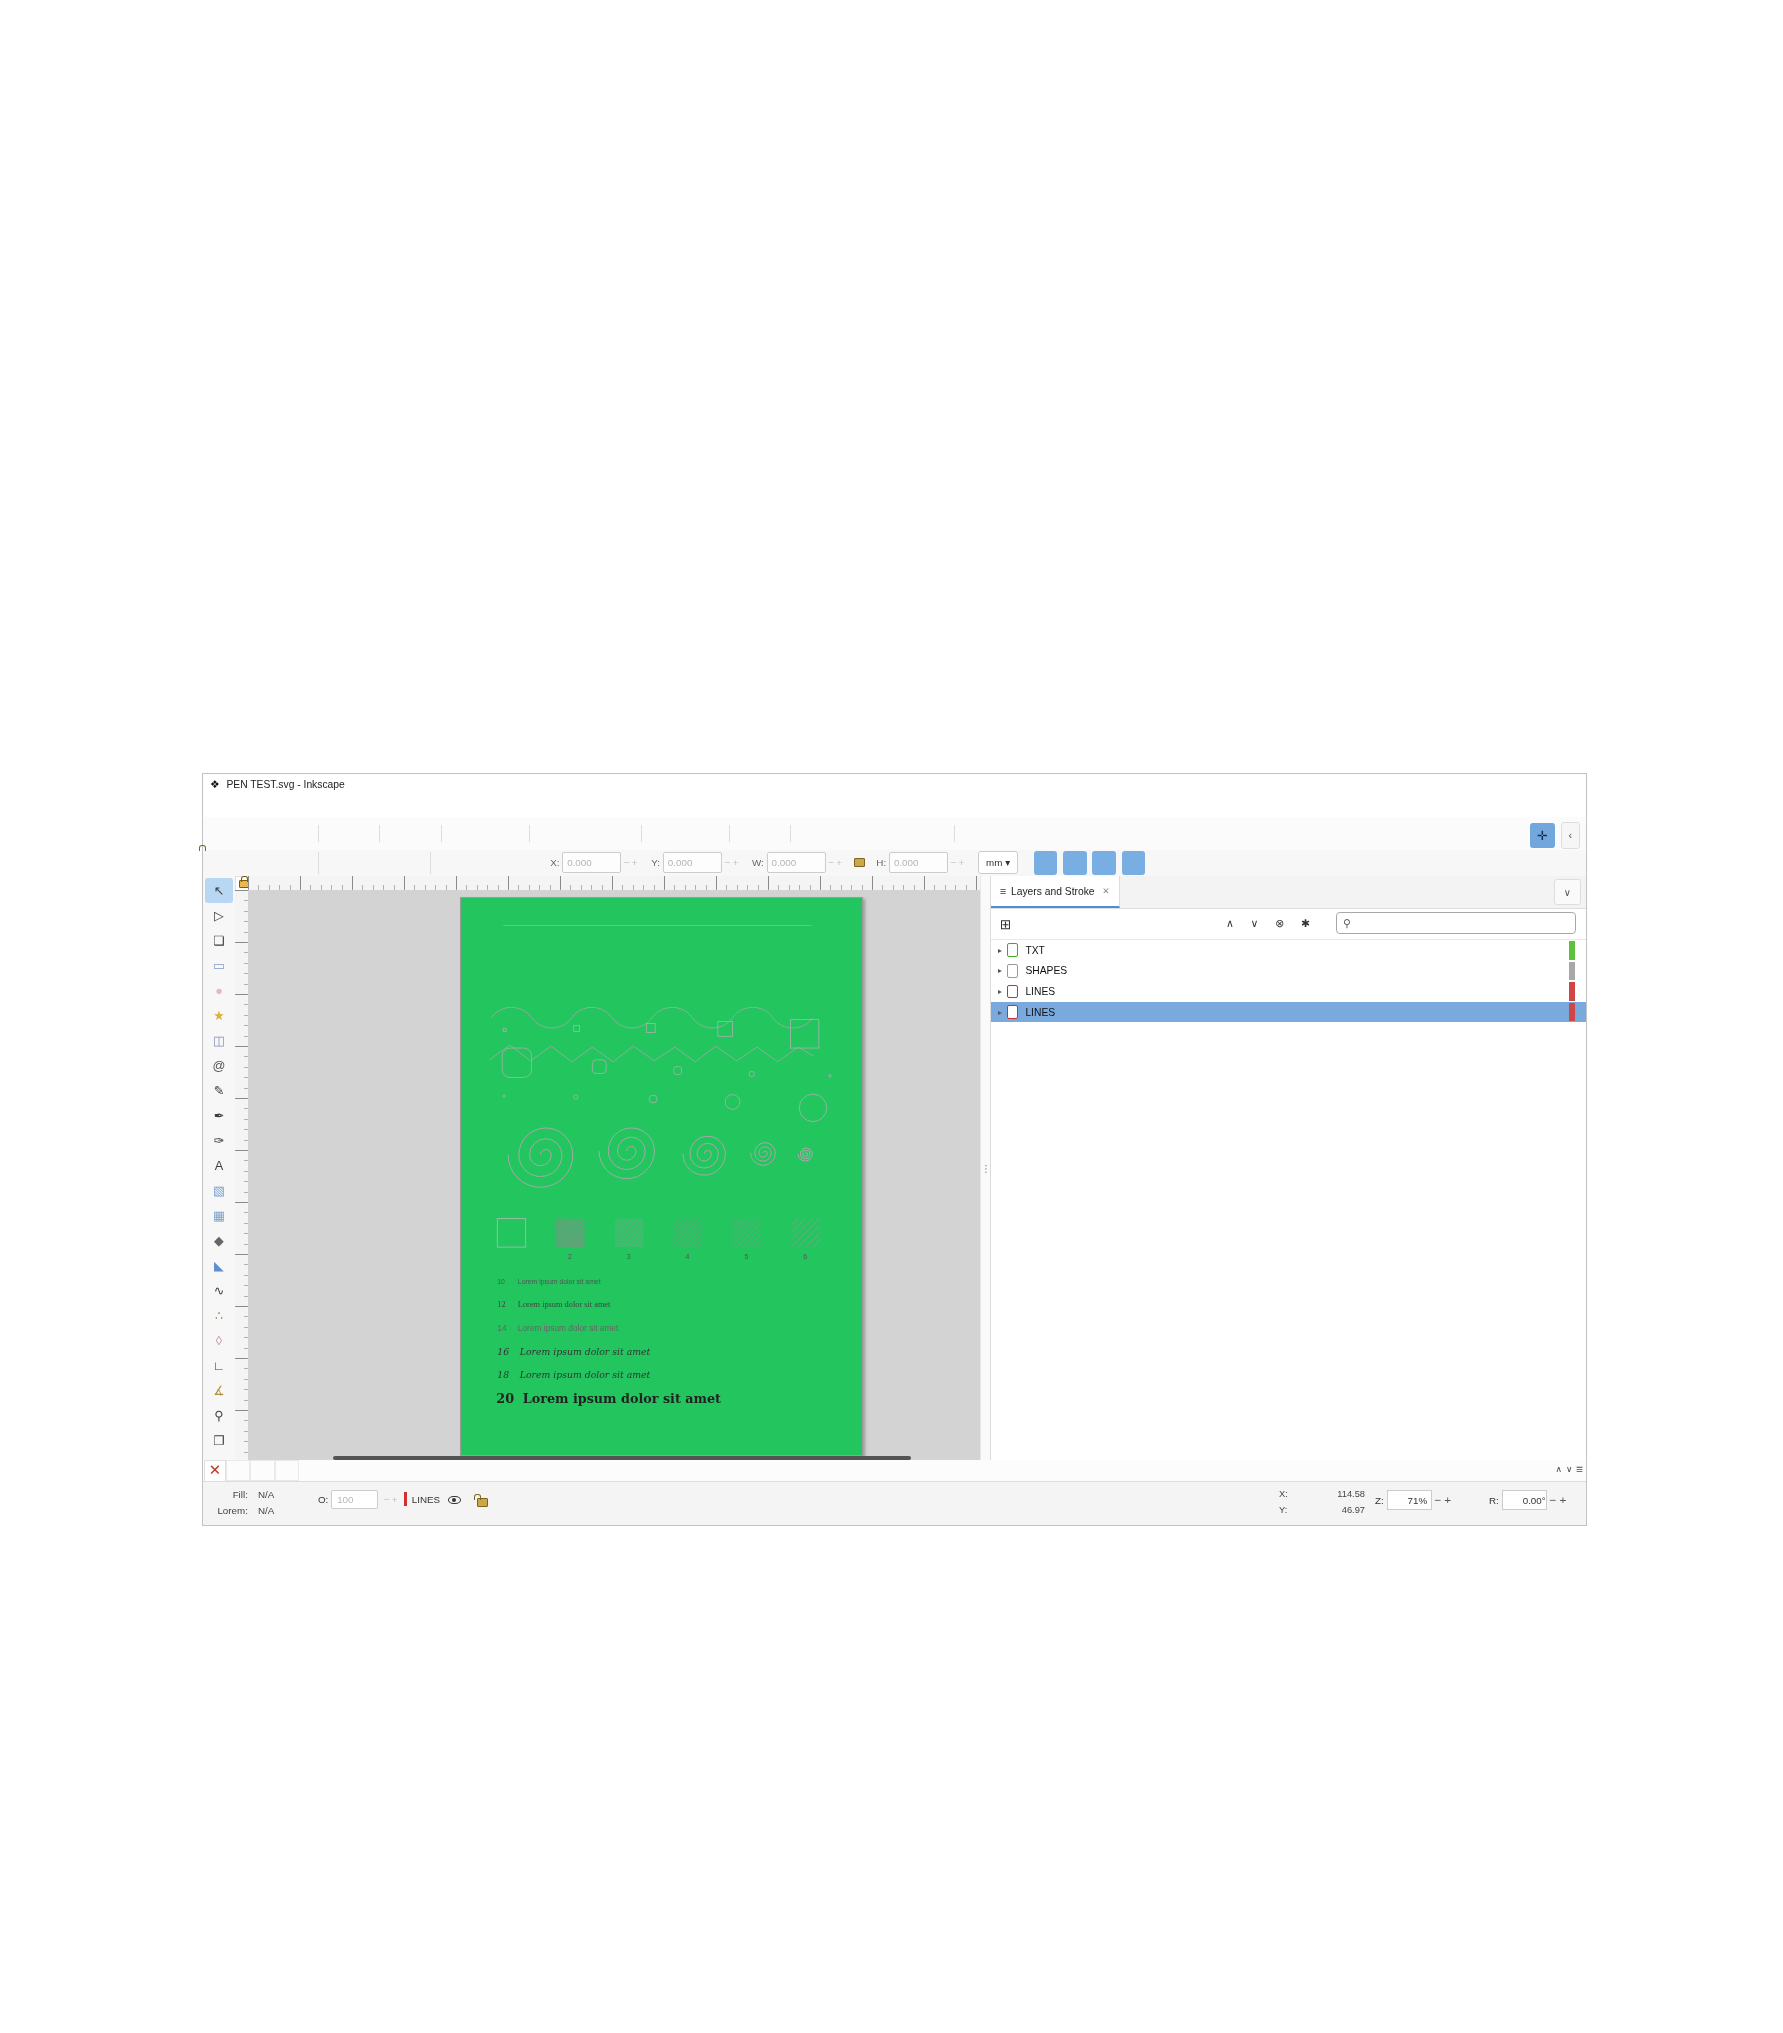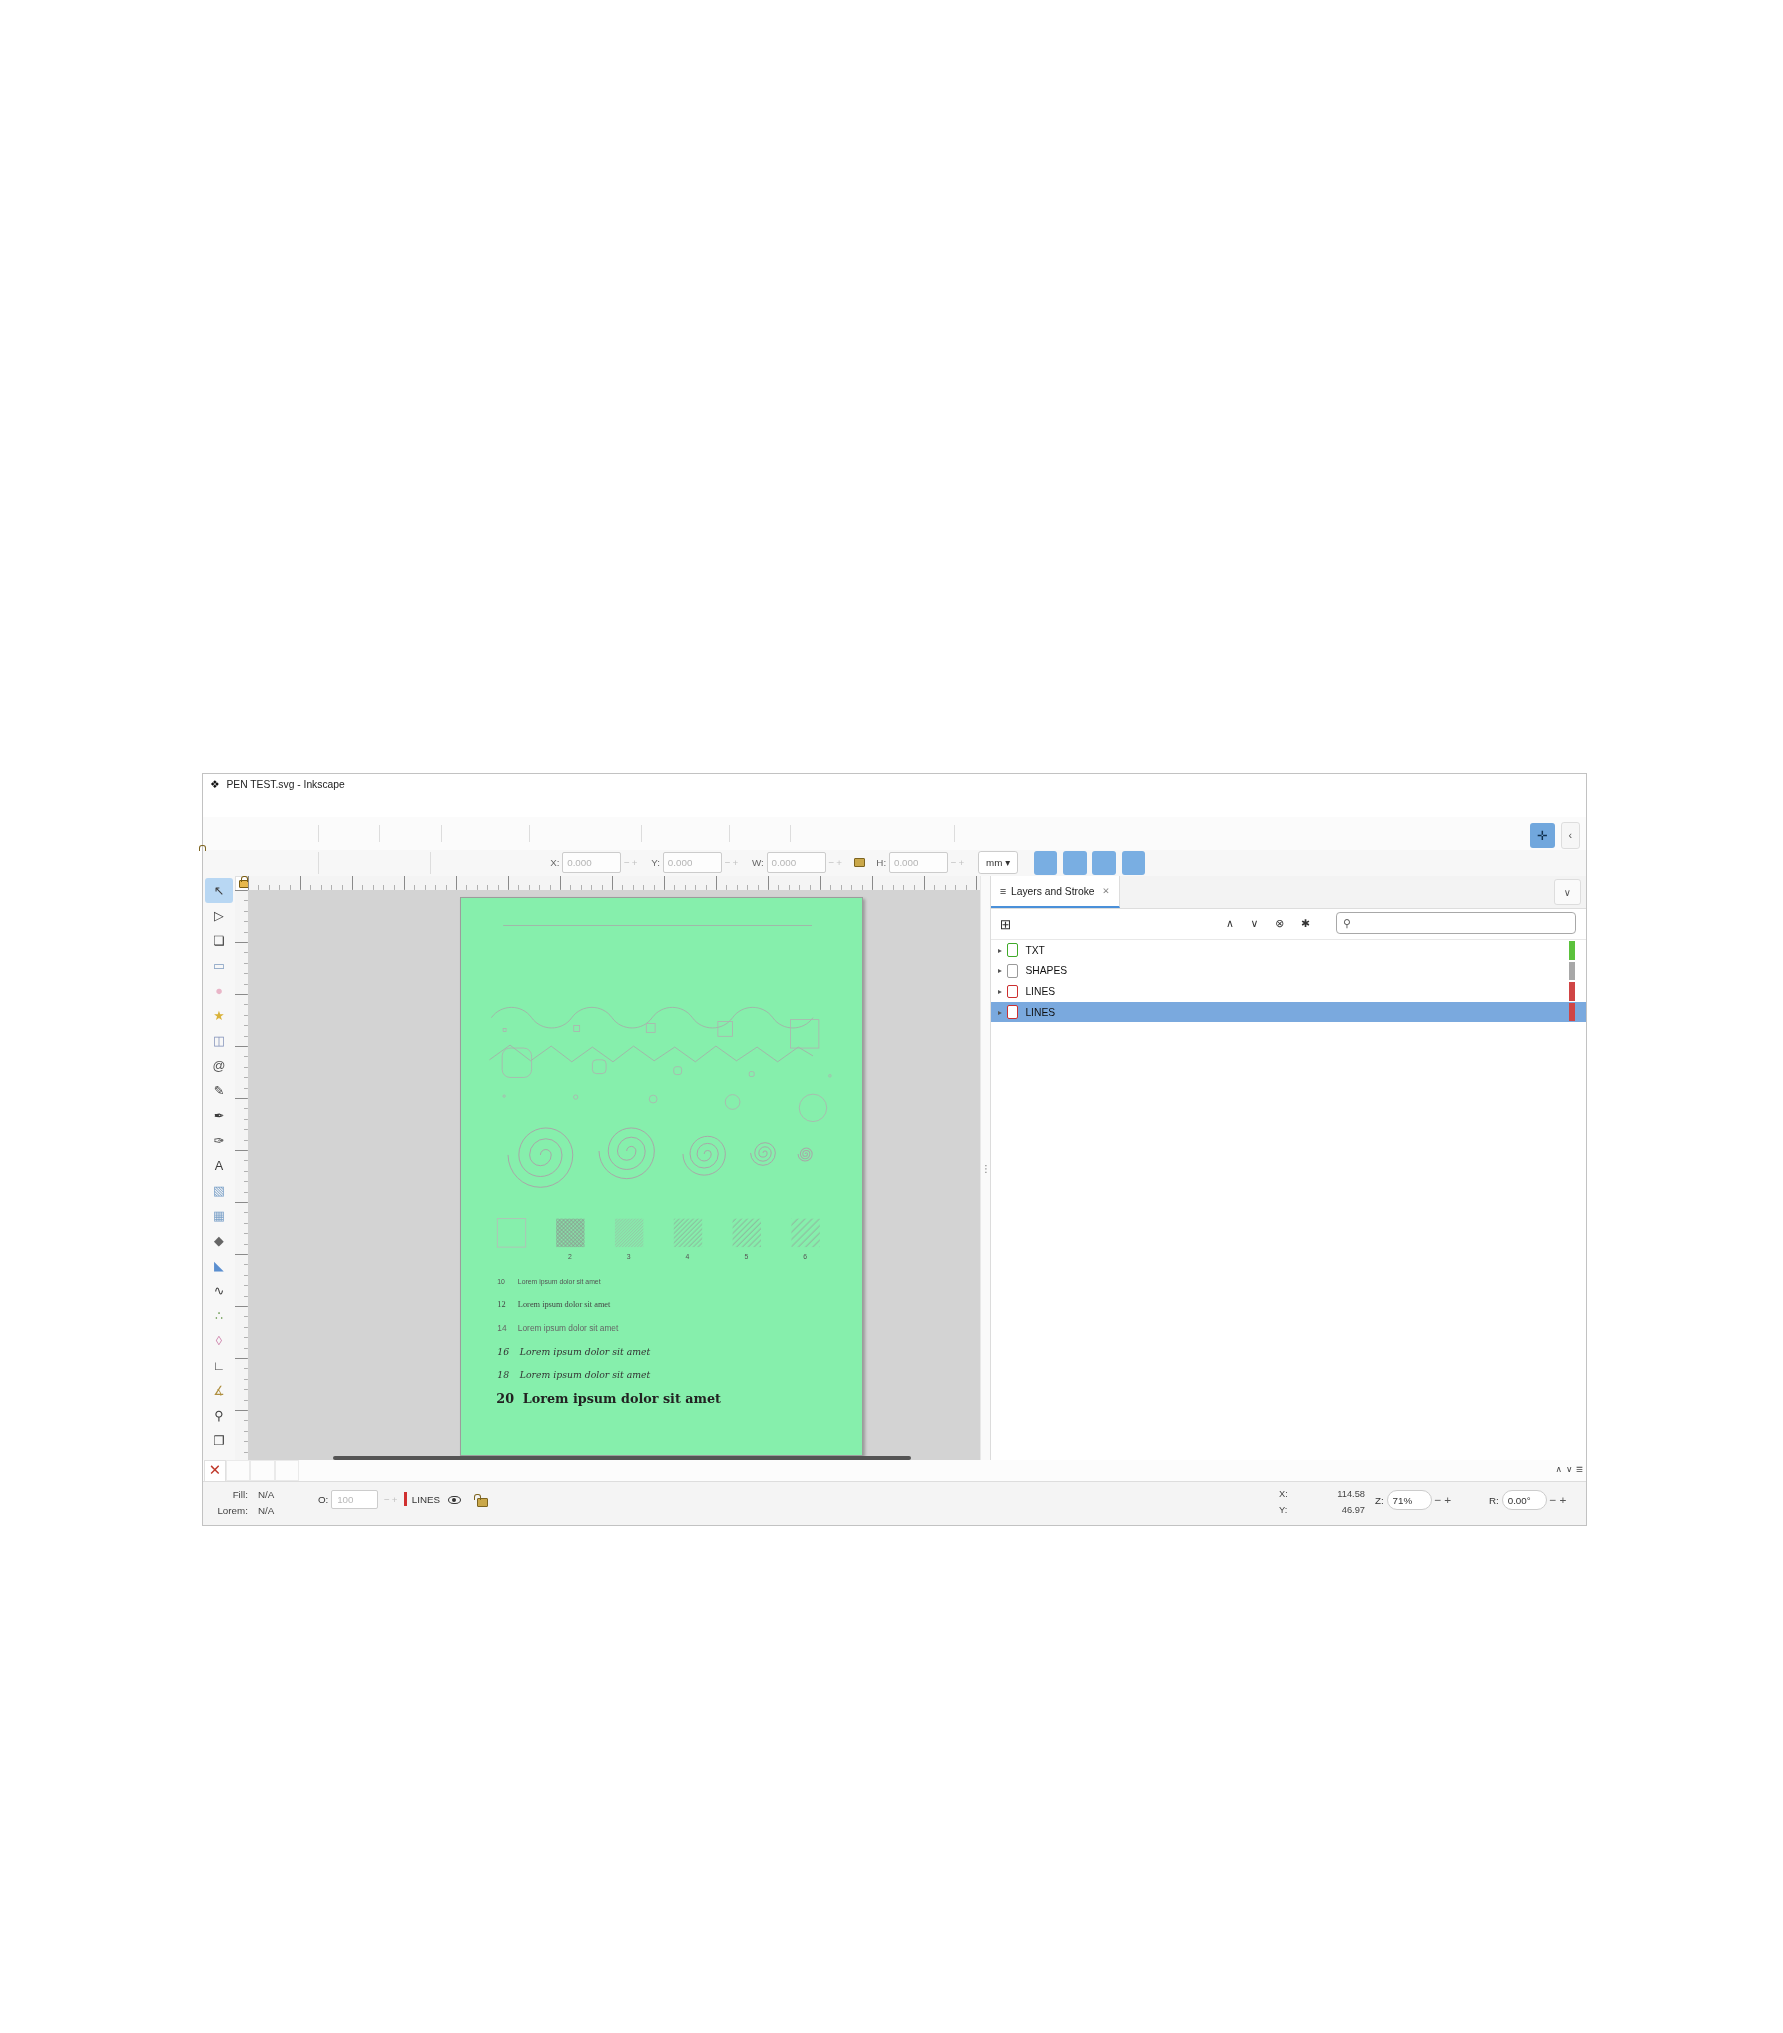--- a/index.html
+++ b/index.html
@@ -45,21 +45,21 @@
   .hruler{position:absolute;left:45px;right:606px;top:0;height:13.7px;background:#f4f4f4;border-bottom:1px solid #d9d9d9;
     background-image:repeating-linear-gradient(90deg,#8a8a8a 0 1px,transparent 1px 52px),repeating-linear-gradient(90deg,#b0b0b0 0 1px,transparent 1px 10.4px);
     background-size:100% 13.7px,100% 4.9px;background-position:left bottom,left bottom;background-repeat:no-repeat}
   .rlab{position:absolute;top:1px;font-size:6.9px;color:#666;white-space:nowrap}
   .vruler{position:absolute;left:32px;top:13.7px;width:12.7px;bottom:0;background:#f4f4f4;border-right:1px solid #d9d9d9;
     background-image:repeating-linear-gradient(180deg,#8a8a8a 0 1px,transparent 1px 52px),repeating-linear-gradient(180deg,#b0b0b0 0 1px,transparent 1px 10.4px);
     background-size:12.7px 100%,3.9px 100%;background-position:right top,right top;background-repeat:no-repeat}
   .vlab{position:absolute;left:0;font-size:6.9px;color:#666;transform:rotate(-90deg);transform-origin:5.9px 5.9px;white-space:nowrap}
 
   .canvas{position:absolute;left:45px;top:13.7px;right:606px;bottom:0;background:#d3d3d3;overflow:hidden}
-  .pageart{position:absolute;left:212px;top:6.9px;width:401px;height:557px;background:#86efac;border:1px solid #9c9c9c;box-shadow:2px 2px 2.9px rgba(0,0,0,.28)}
+  .pageart{position:absolute;left:212px;top:6.9px;width:401px;height:557px;background:#22c55e;border:1px solid #9c9c9c;box-shadow:2px 2px 2.9px rgba(0,0,0,.28)}
   .pageart svg{display:block;width:100%;height:100%}
   .hscroll{position:absolute;left:85px;width:578px;bottom:0;height:3.9px;background:#545454;border-radius:2px}
 
   .divider{position:absolute;left:777px;width:9.8px;top:0;bottom:0;background:#fafafa;border-left:1px solid #e8e8e8;display:flex;align-items:center;justify-content:center;color:#777;font-size:9.8px}
 
   .rpanel{position:absolute;left:787px;right:0;top:0;bottom:0;background:#fff;border-left:1px solid #dcdcdc}
   .tabrow{position:absolute;top:0;left:0;right:0;height:32px;background:#f3f3f3;border-bottom:1px solid #ddd;display:flex;align-items:center}
   .dtab{height:100%;display:flex;align-items:center;background:#fff;border-right:1px solid #ddd;padding:0 8.8px;gap:4.9px;border-bottom:2.9px solid #4a90d9;box-sizing:border-box;font-size:10.3px;color:#222}
   .tabicon{font-size:10.8px;color:#333}
   .tabx{color:#888;font-size:8.8px;margin-left:2.9px}
@@ -94,21 +94,21 @@
   .lbar{width:2.9px;height:14.7px;background:#d03030}
   .eyeic{position:absolute;left:245px;top:13.7px;width:12.7px;height:8.8px;border:1.5px solid #333;border-radius:50%;box-sizing:border-box}
   .eyeic::after{content:"";position:absolute;width:3.9px;height:3.9px;background:#333;border-radius:50%;left:2.9px;top:1.5px}
   .lockopen{position:absolute;left:274px;top:15.7px;width:8.8px;height:6.9px;background:#caa84a;border:1px solid #7d6420;border-radius:1px}
   .lockopen::before{content:"";position:absolute;top:-4.9px;left:-3.9px;width:4.9px;height:4.9px;border:1.5px solid #7d6420;border-bottom:none;border-radius:2.9px 2.9px 0 0}
   .hint{position:absolute;left:296px;top:14.7px;font-size:10.3px;color:#222;white-space:nowrap}
   .hint .b{font-weight:bold}
   .xy{position:absolute;left:1076px;top:4.9px;width:86px;font-size:9.3px;color:#444;line-height:15.7px}
   .xyrow{display:flex;justify-content:space-between}
   .zwrap{position:absolute;left:1172px;top:7.8px;display:flex;align-items:center;gap:2.9px}
-  .zbox{width:45px;height:20.6px;border:1px solid #ccc;background:#fff;border-radius:10px;display:flex;align-items:center;padding-left:5px;box-sizing:border-box;color:#333}
+  .zbox{width:45px;height:20.6px;border:1px solid #ccc;background:#fff;border-radius:0;display:flex;align-items:center;padding-left:20px;box-sizing:border-box;color:#333}
   .mp{color:#555;font-size:11.8px;letter-spacing:2.9px}
   .rwrap{position:absolute;left:1286px;top:7.8px;display:flex;align-items:center;gap:2.9px}
 
   
   .n10,.s10{font-family:"Liberation Sans",sans-serif;font-size:7px;fill:#555}
   .n12,.s12{font-family:"Liberation Serif",serif;font-size:8.5px;fill:#444}
   .n14,.s14{font-family:"Liberation Sans",sans-serif;font-size:8.5px;fill:#666}
   .n16,.s16,.n18,.s18{font-family:"DejaVu Serif",serif;font-style:italic;font-size:9.5px;fill:#333}
   .n20,.s20{font-family:"DejaVu Serif",serif;font-weight:bold;font-size:13px;fill:#222}
   .hlab{font-family:"Liberation Sans",sans-serif;font-size:7px;fill:#555}

